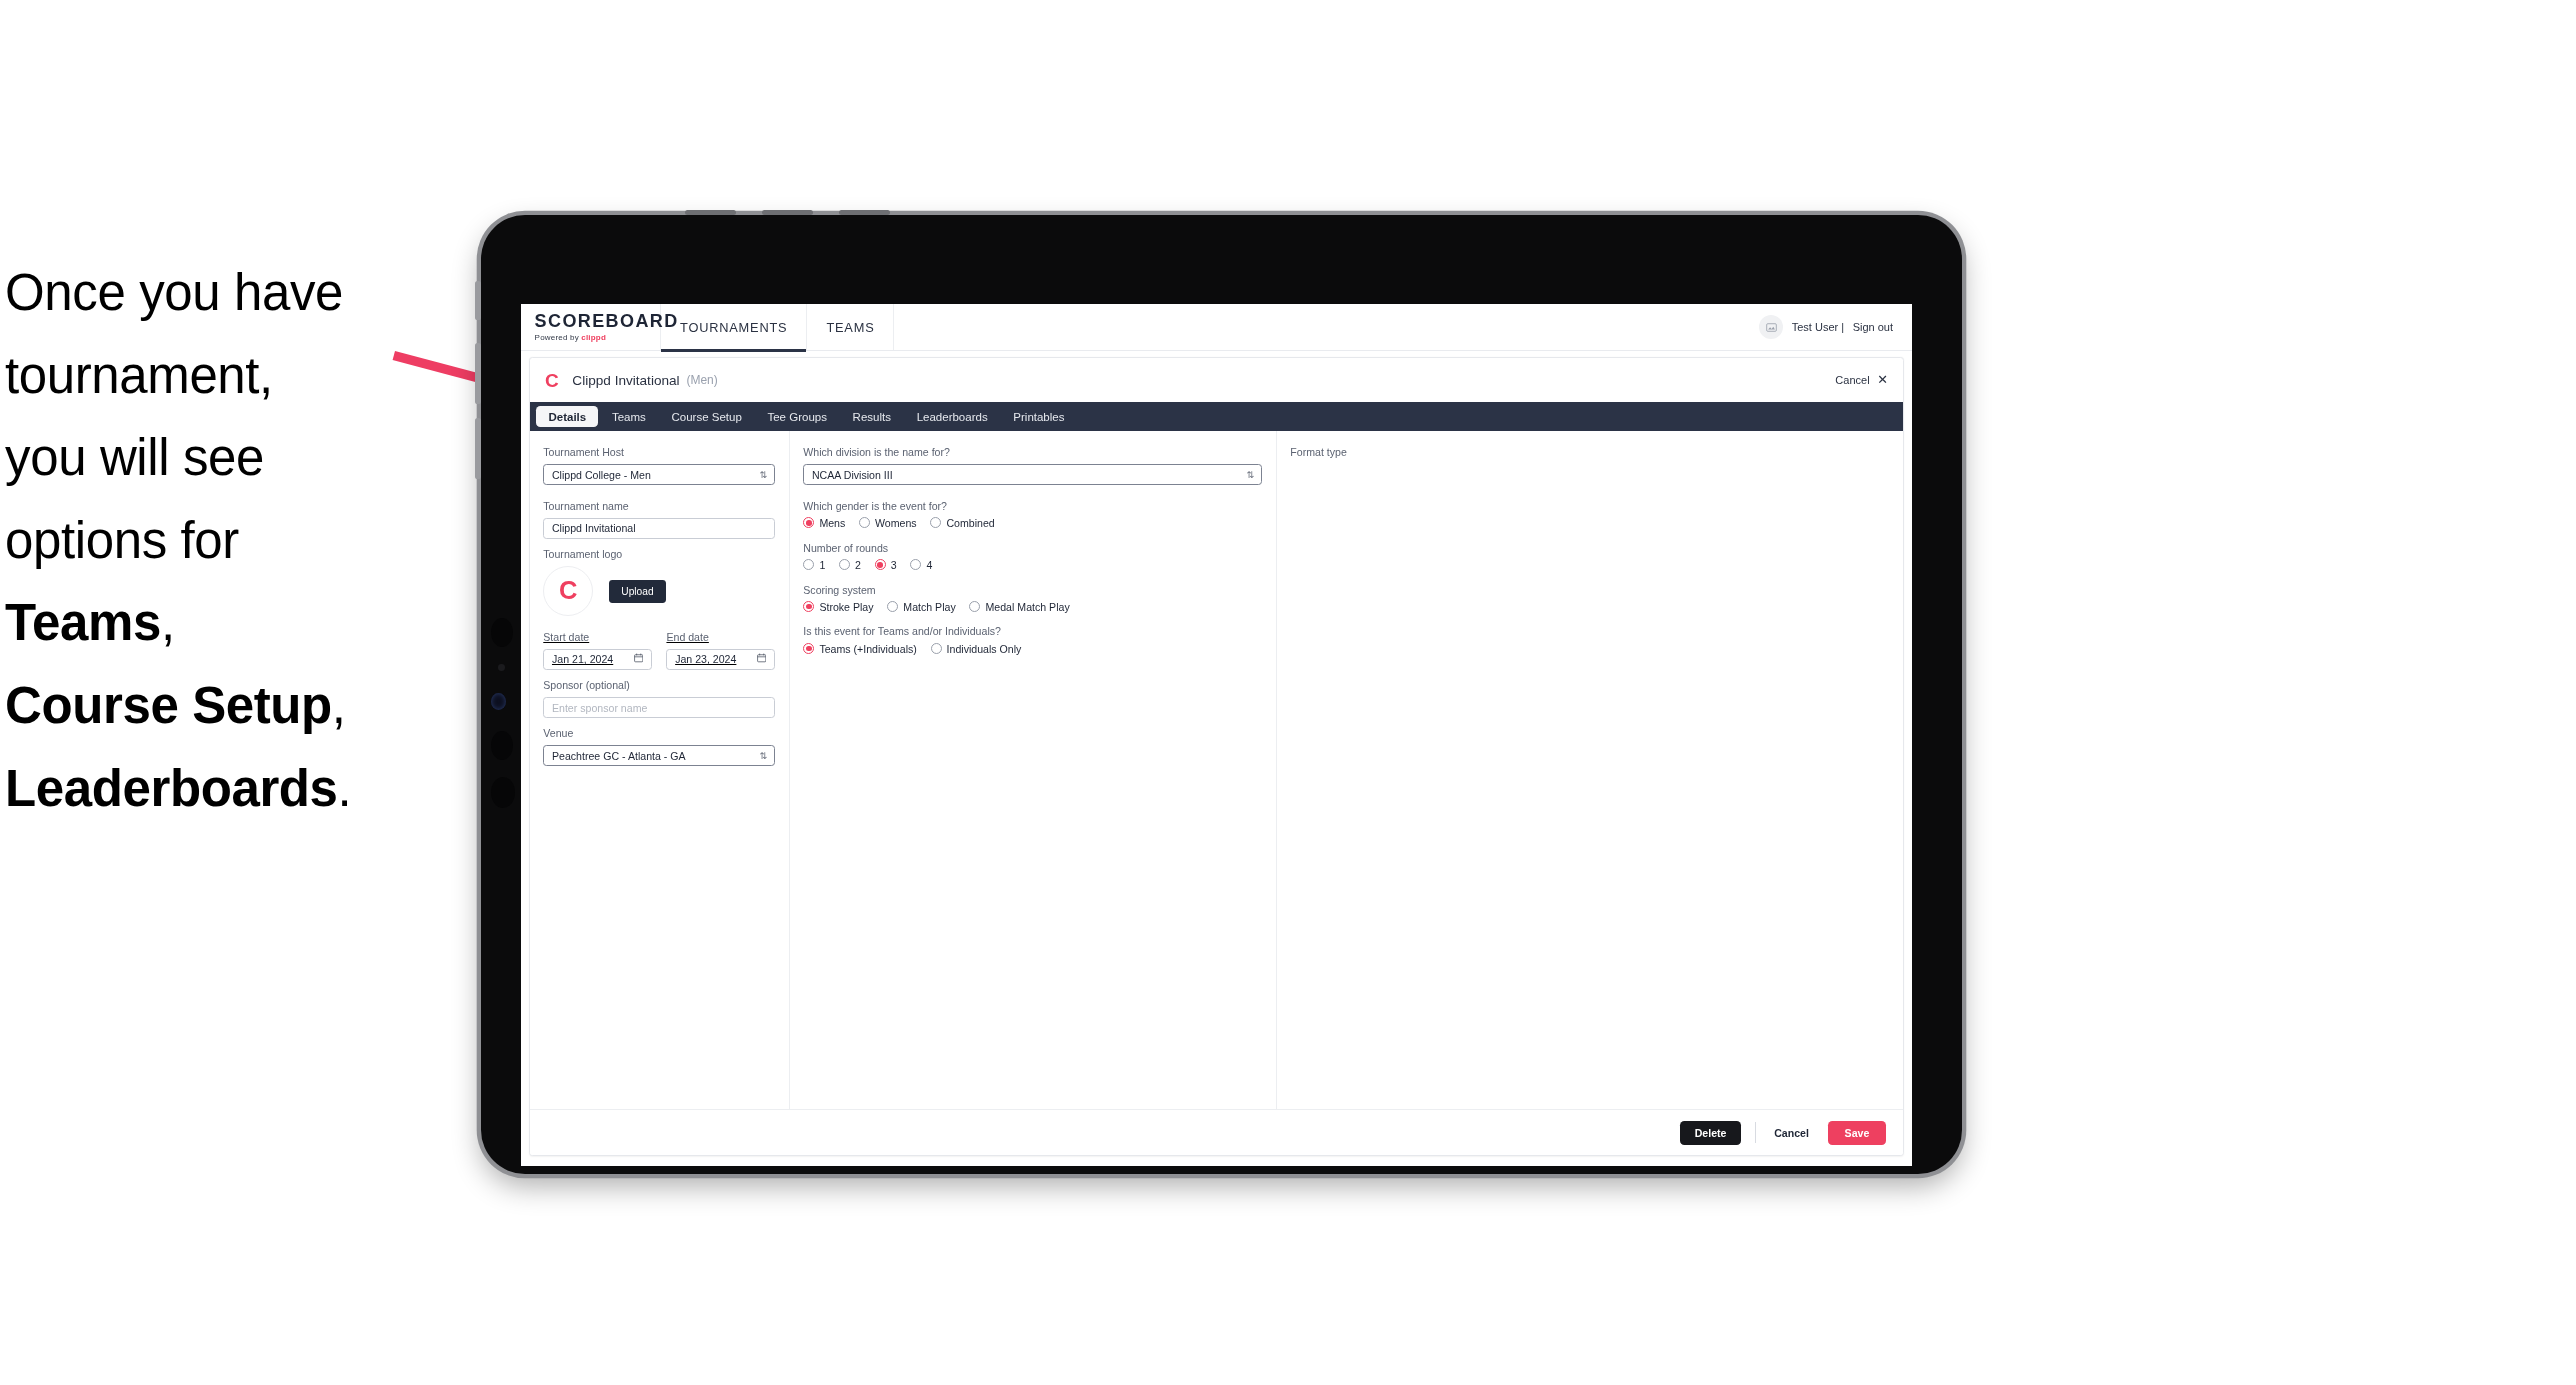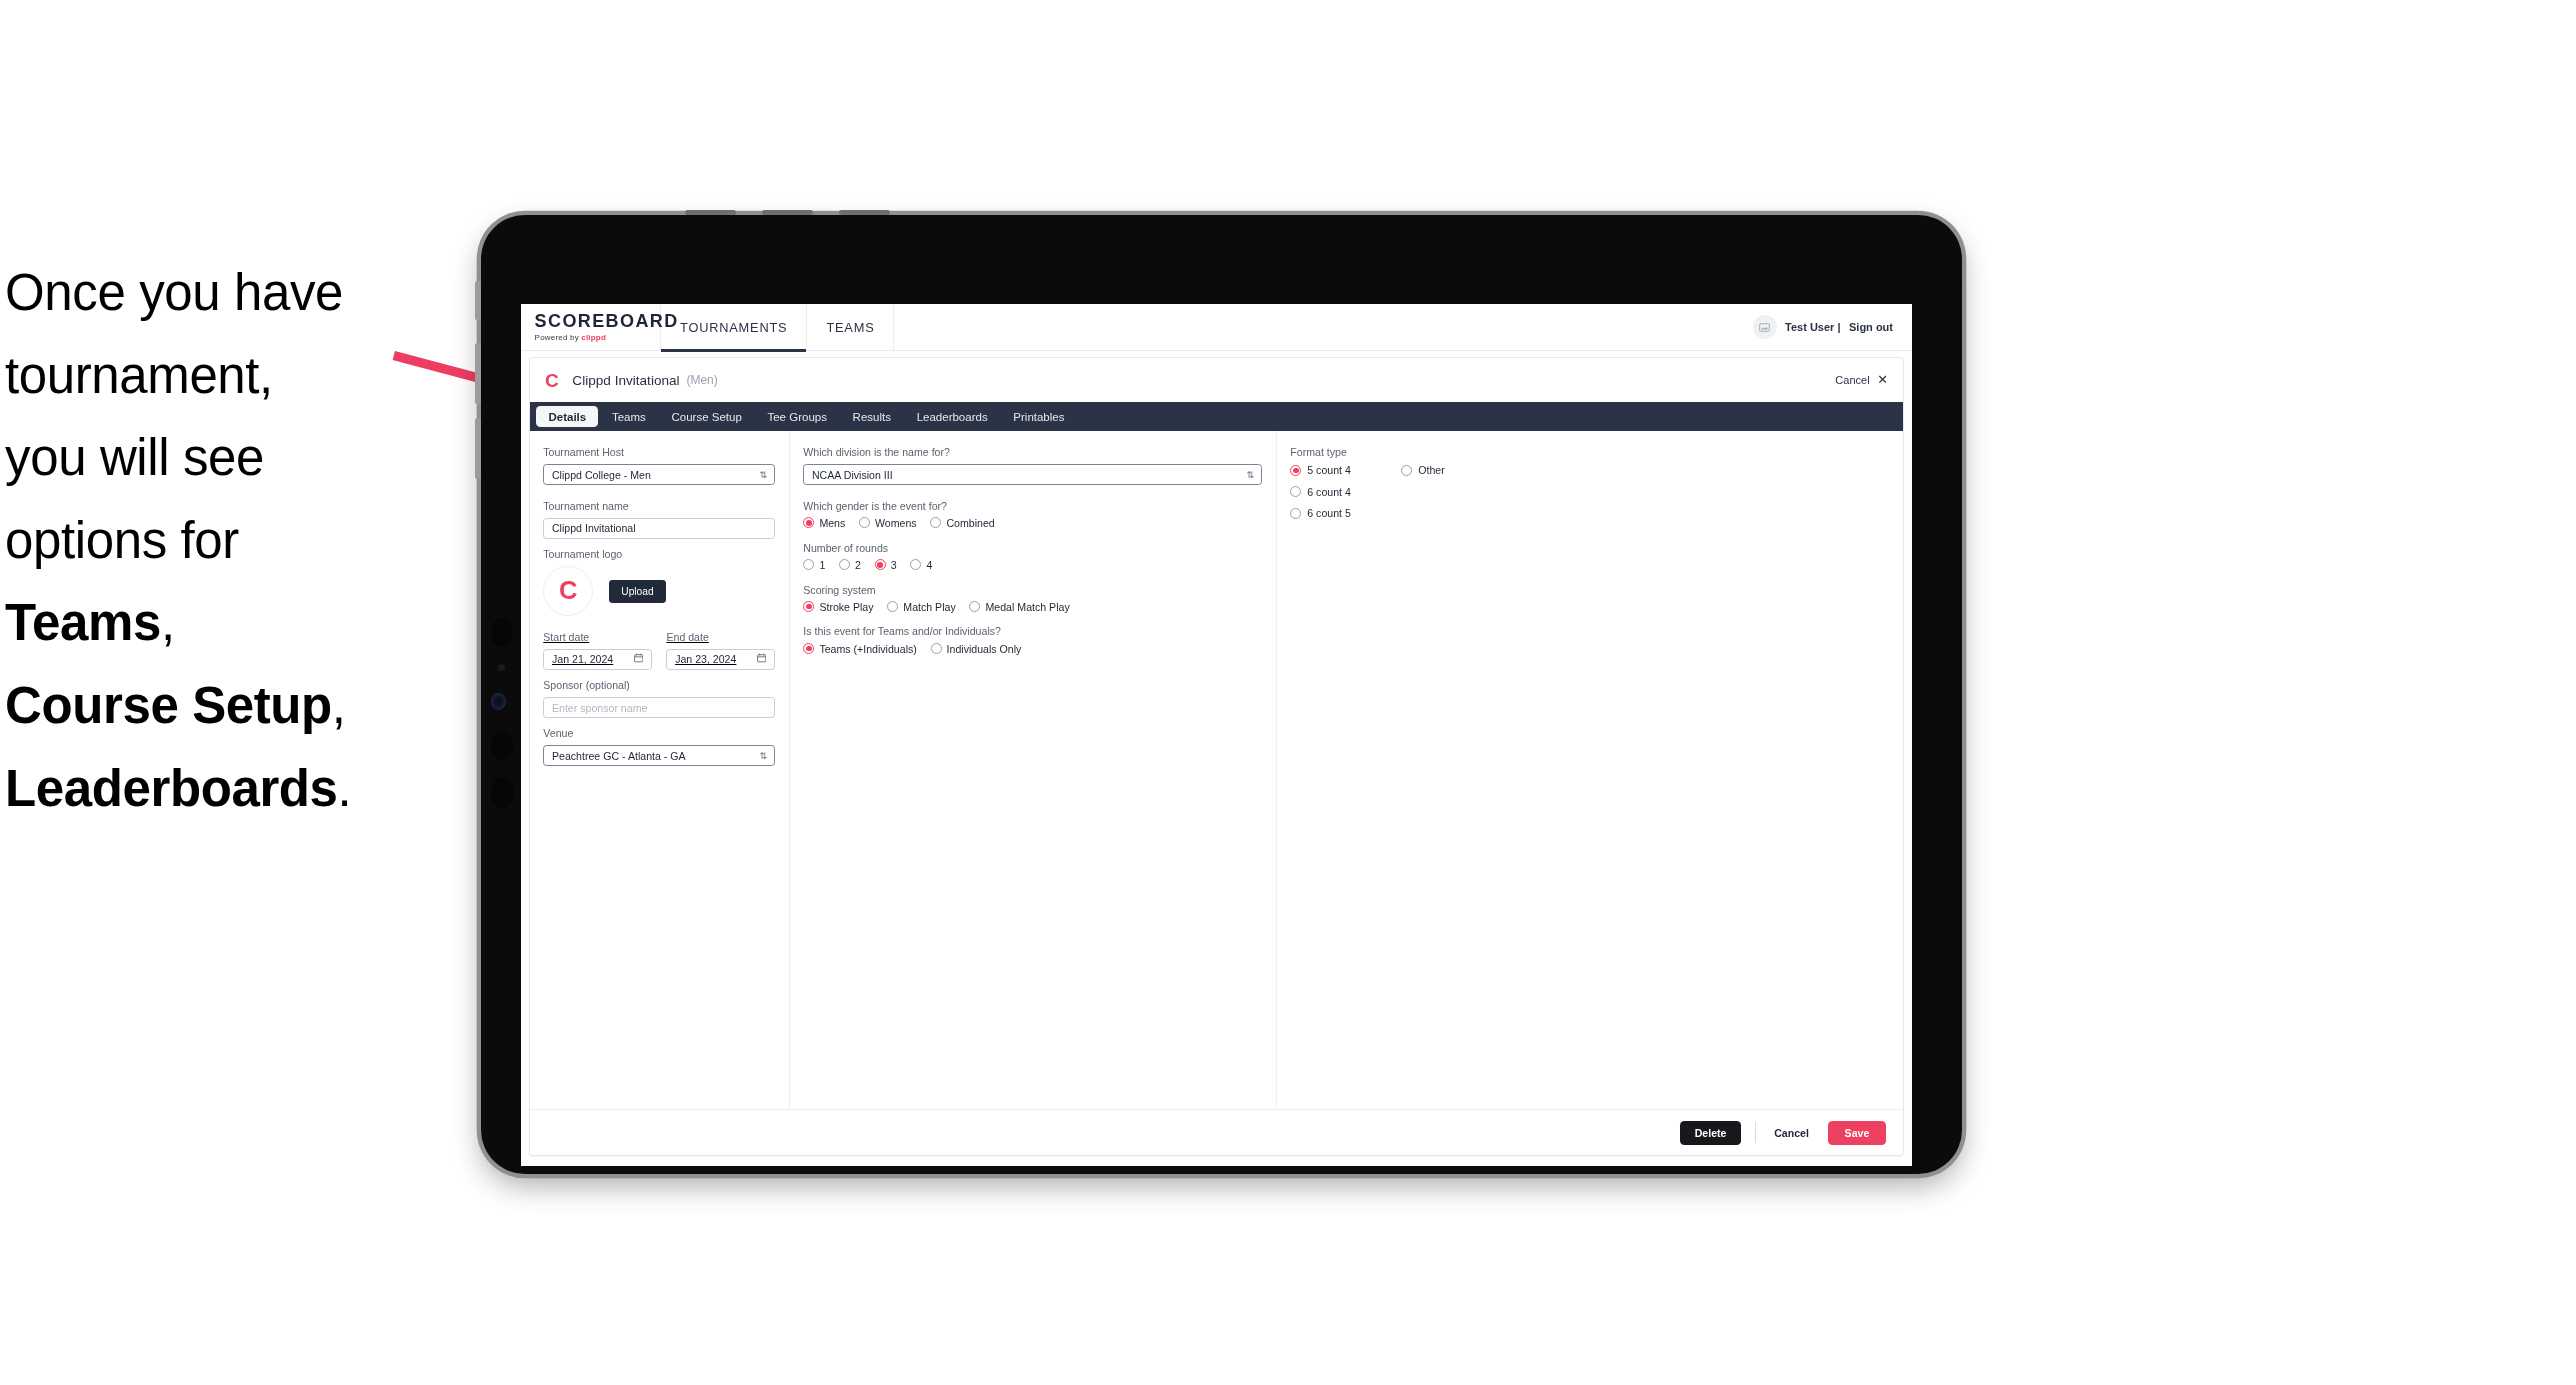--- a/index.html
+++ b/index.html
@@ -90,21 +90,21 @@
     display:flex;align-items:center;padding:0 19px;
     font-size:12.8px;color:#2b3242;letter-spacing:0.8px;
     border-right:0.9px solid #eceef1;
     box-sizing:border-box;
     position:relative;
   }
   .topnav-item.active::after{
     content:"";position:absolute;left:0;right:0;bottom:-1.7px;height:2.6px;background:#2b3346;
   }
   #topbar-right{
-    margin-left:auto;display:flex;align-items:center;gap:8.5px;padding-right:19px;font-weight:bold;
+    margin-left:auto;display:flex;align-items:center;gap:8.5px;padding-right:19px;
   }
   #avatar{
     width:24px;height:24px;border-radius:50%;background:#f0f1f3;
     display:flex;align-items:center;justify-content:center;color:#9aa0ab;font-size:10.2px;
   }
   #user-name{font-size:11px;color:#2b3242;}
   #sign-out{font-size:11px;color:#2b3242;}
 
   
   #card{
@@ -433,42 +433,20 @@
               <div class="radio-item">
                   <span class="radio"></span>
                   <span class="radio-label">Individuals Only</span>
                 </div>
             </div>
           </div>
         </div>
 
         <div class="col" id="col-right">
           <div class="field-label">Format type</div>
-          <div id="format-grid">
-            <div id="format-left">
-              <div class="fmt-item">
-                  <span class="radio checked"></span>
-                  <span class="radio-label">5 count 4</span>
-                </div>
-              <div class="fmt-item">
-                  <span class="radio"></span>
-                  <span class="radio-label">6 count 4</span>
-                </div>
-              <div class="fmt-item">
-                  <span class="radio"></span>
-                  <span class="radio-label">6 count 5</span>
-                </div>
-            </div>
-            <div id="format-right">
-              <div class="fmt-item">
-                  <span class="radio"></span>
-                  <span class="radio-label">Other</span>
-                </div>
-            </div>
-          </div>
         </div>
       </div>
 
       <div id="card-footer">
         <div id="delete-btn">Delete</div>
         <div id="footer-divider"></div>
         <div id="cancel-btn">Cancel</div>
         <div id="save-btn">Save</div>
       </div>
 

